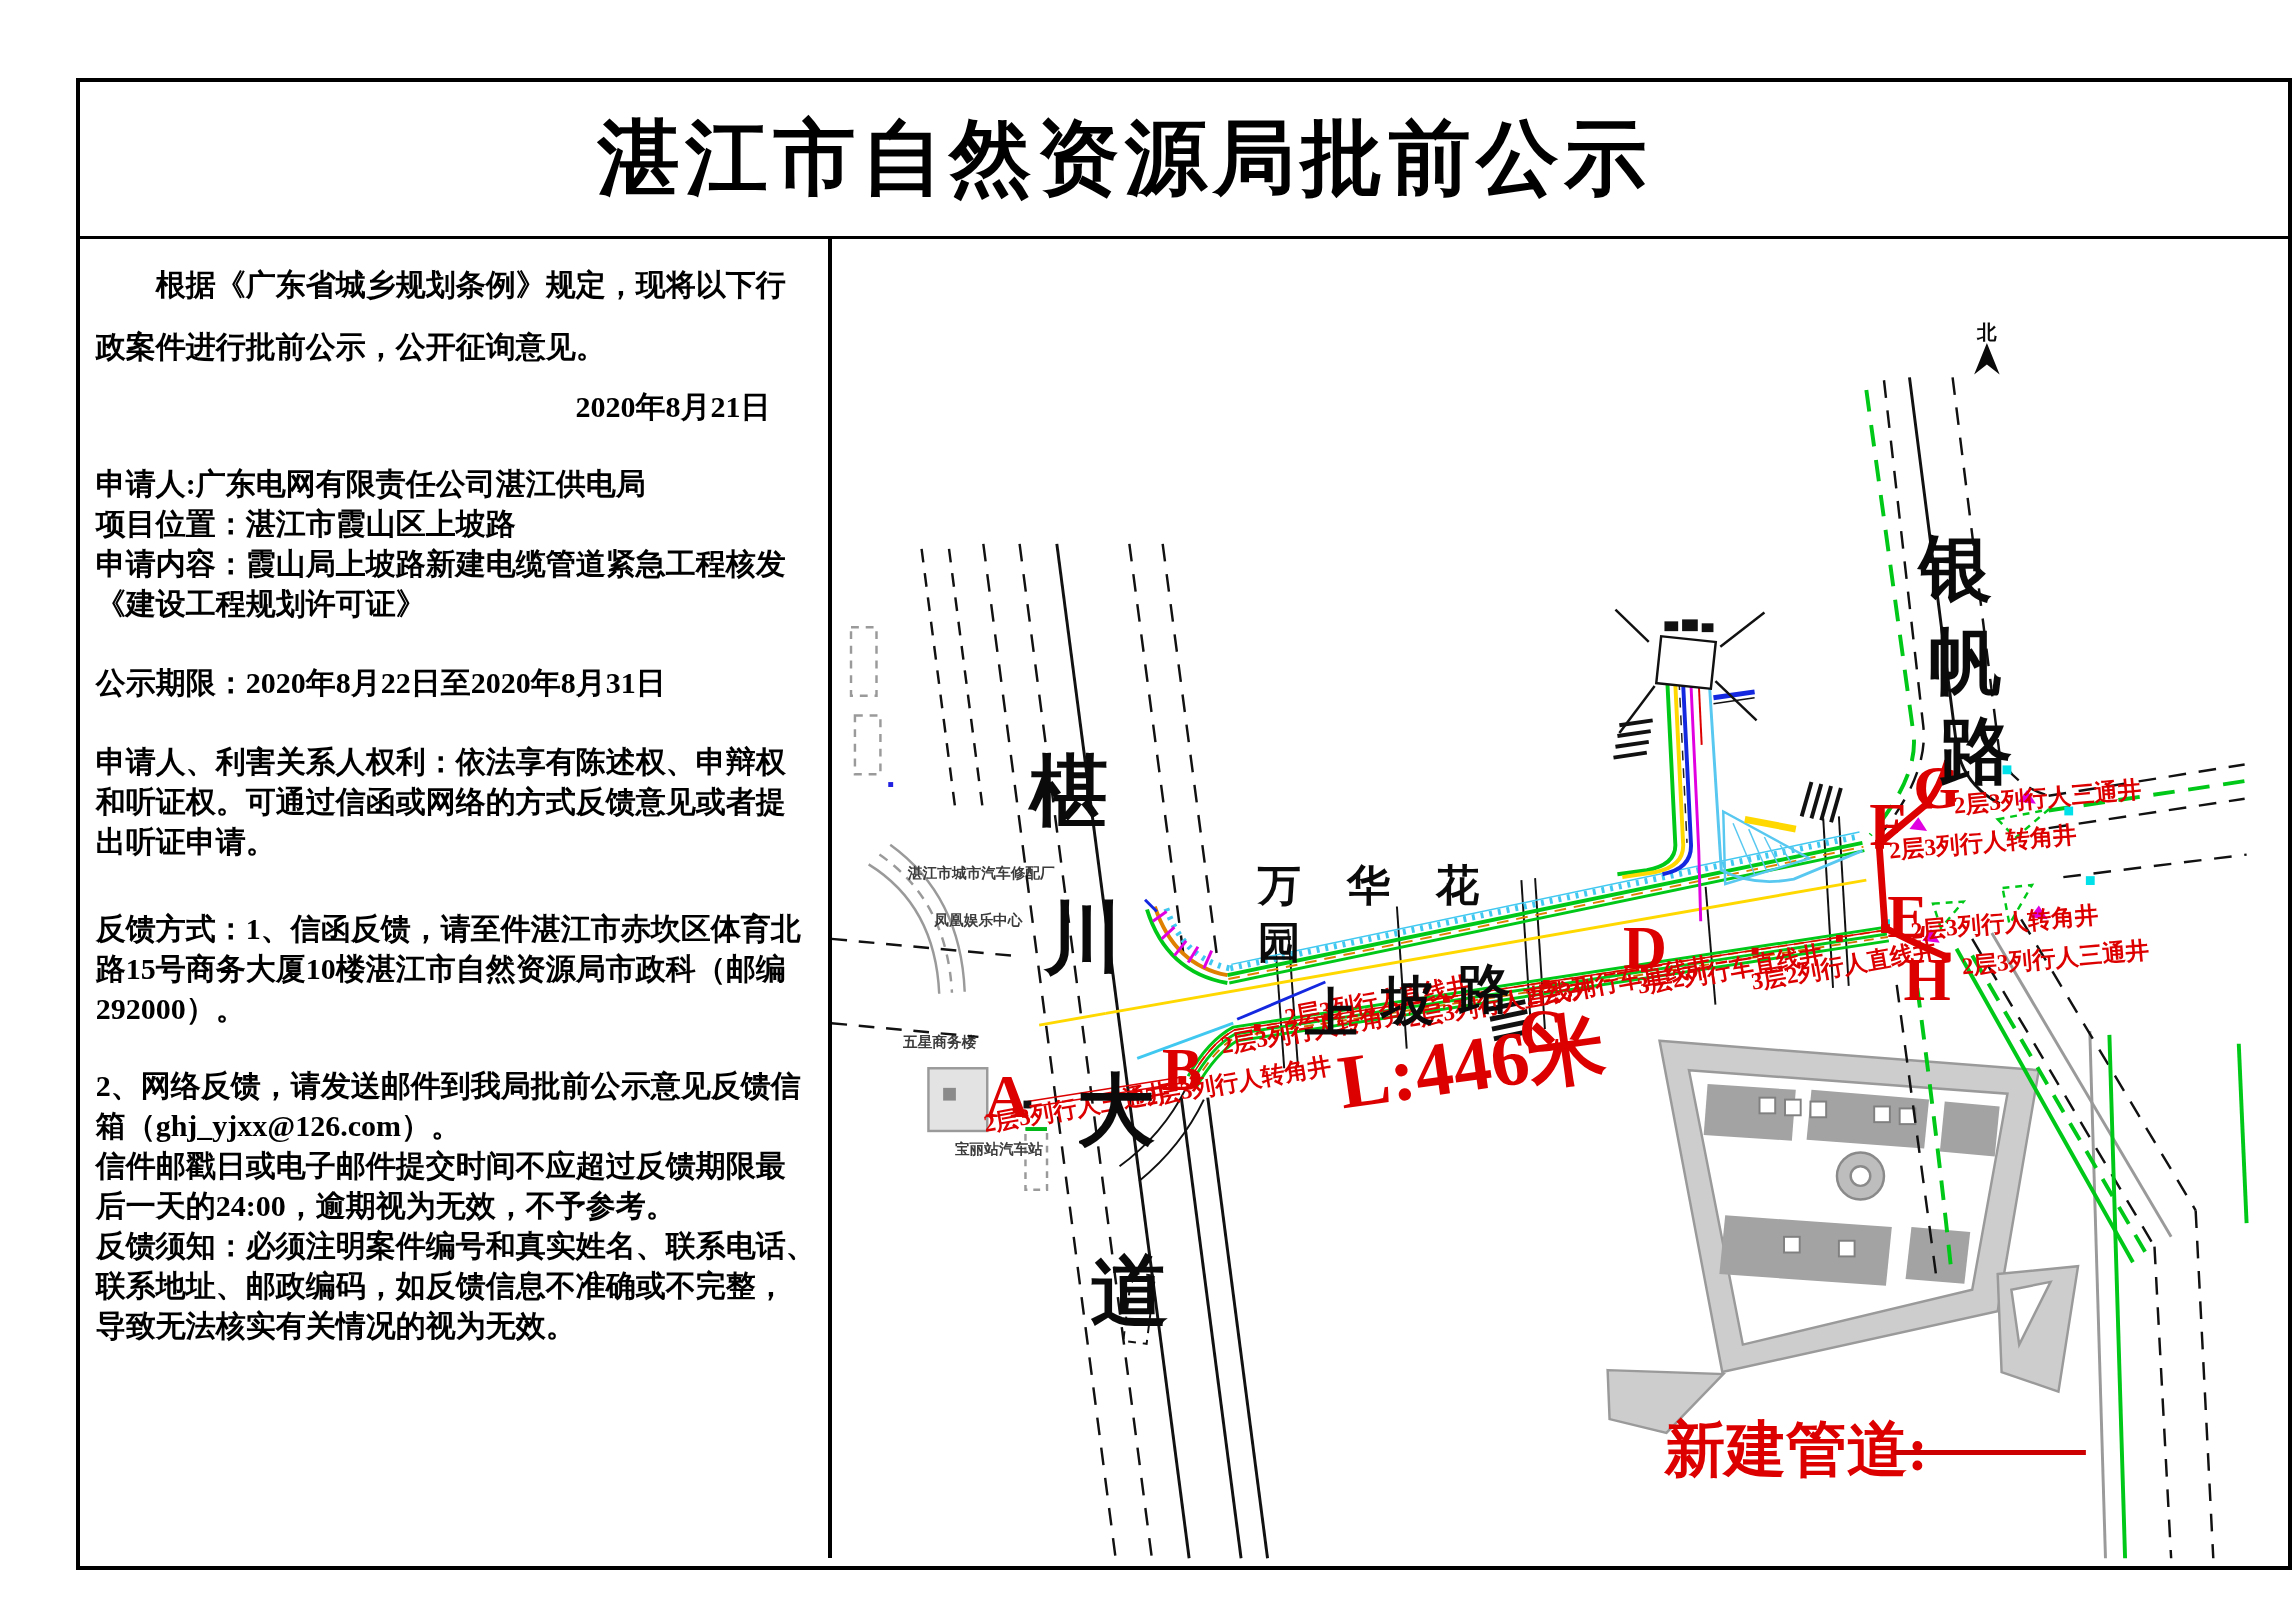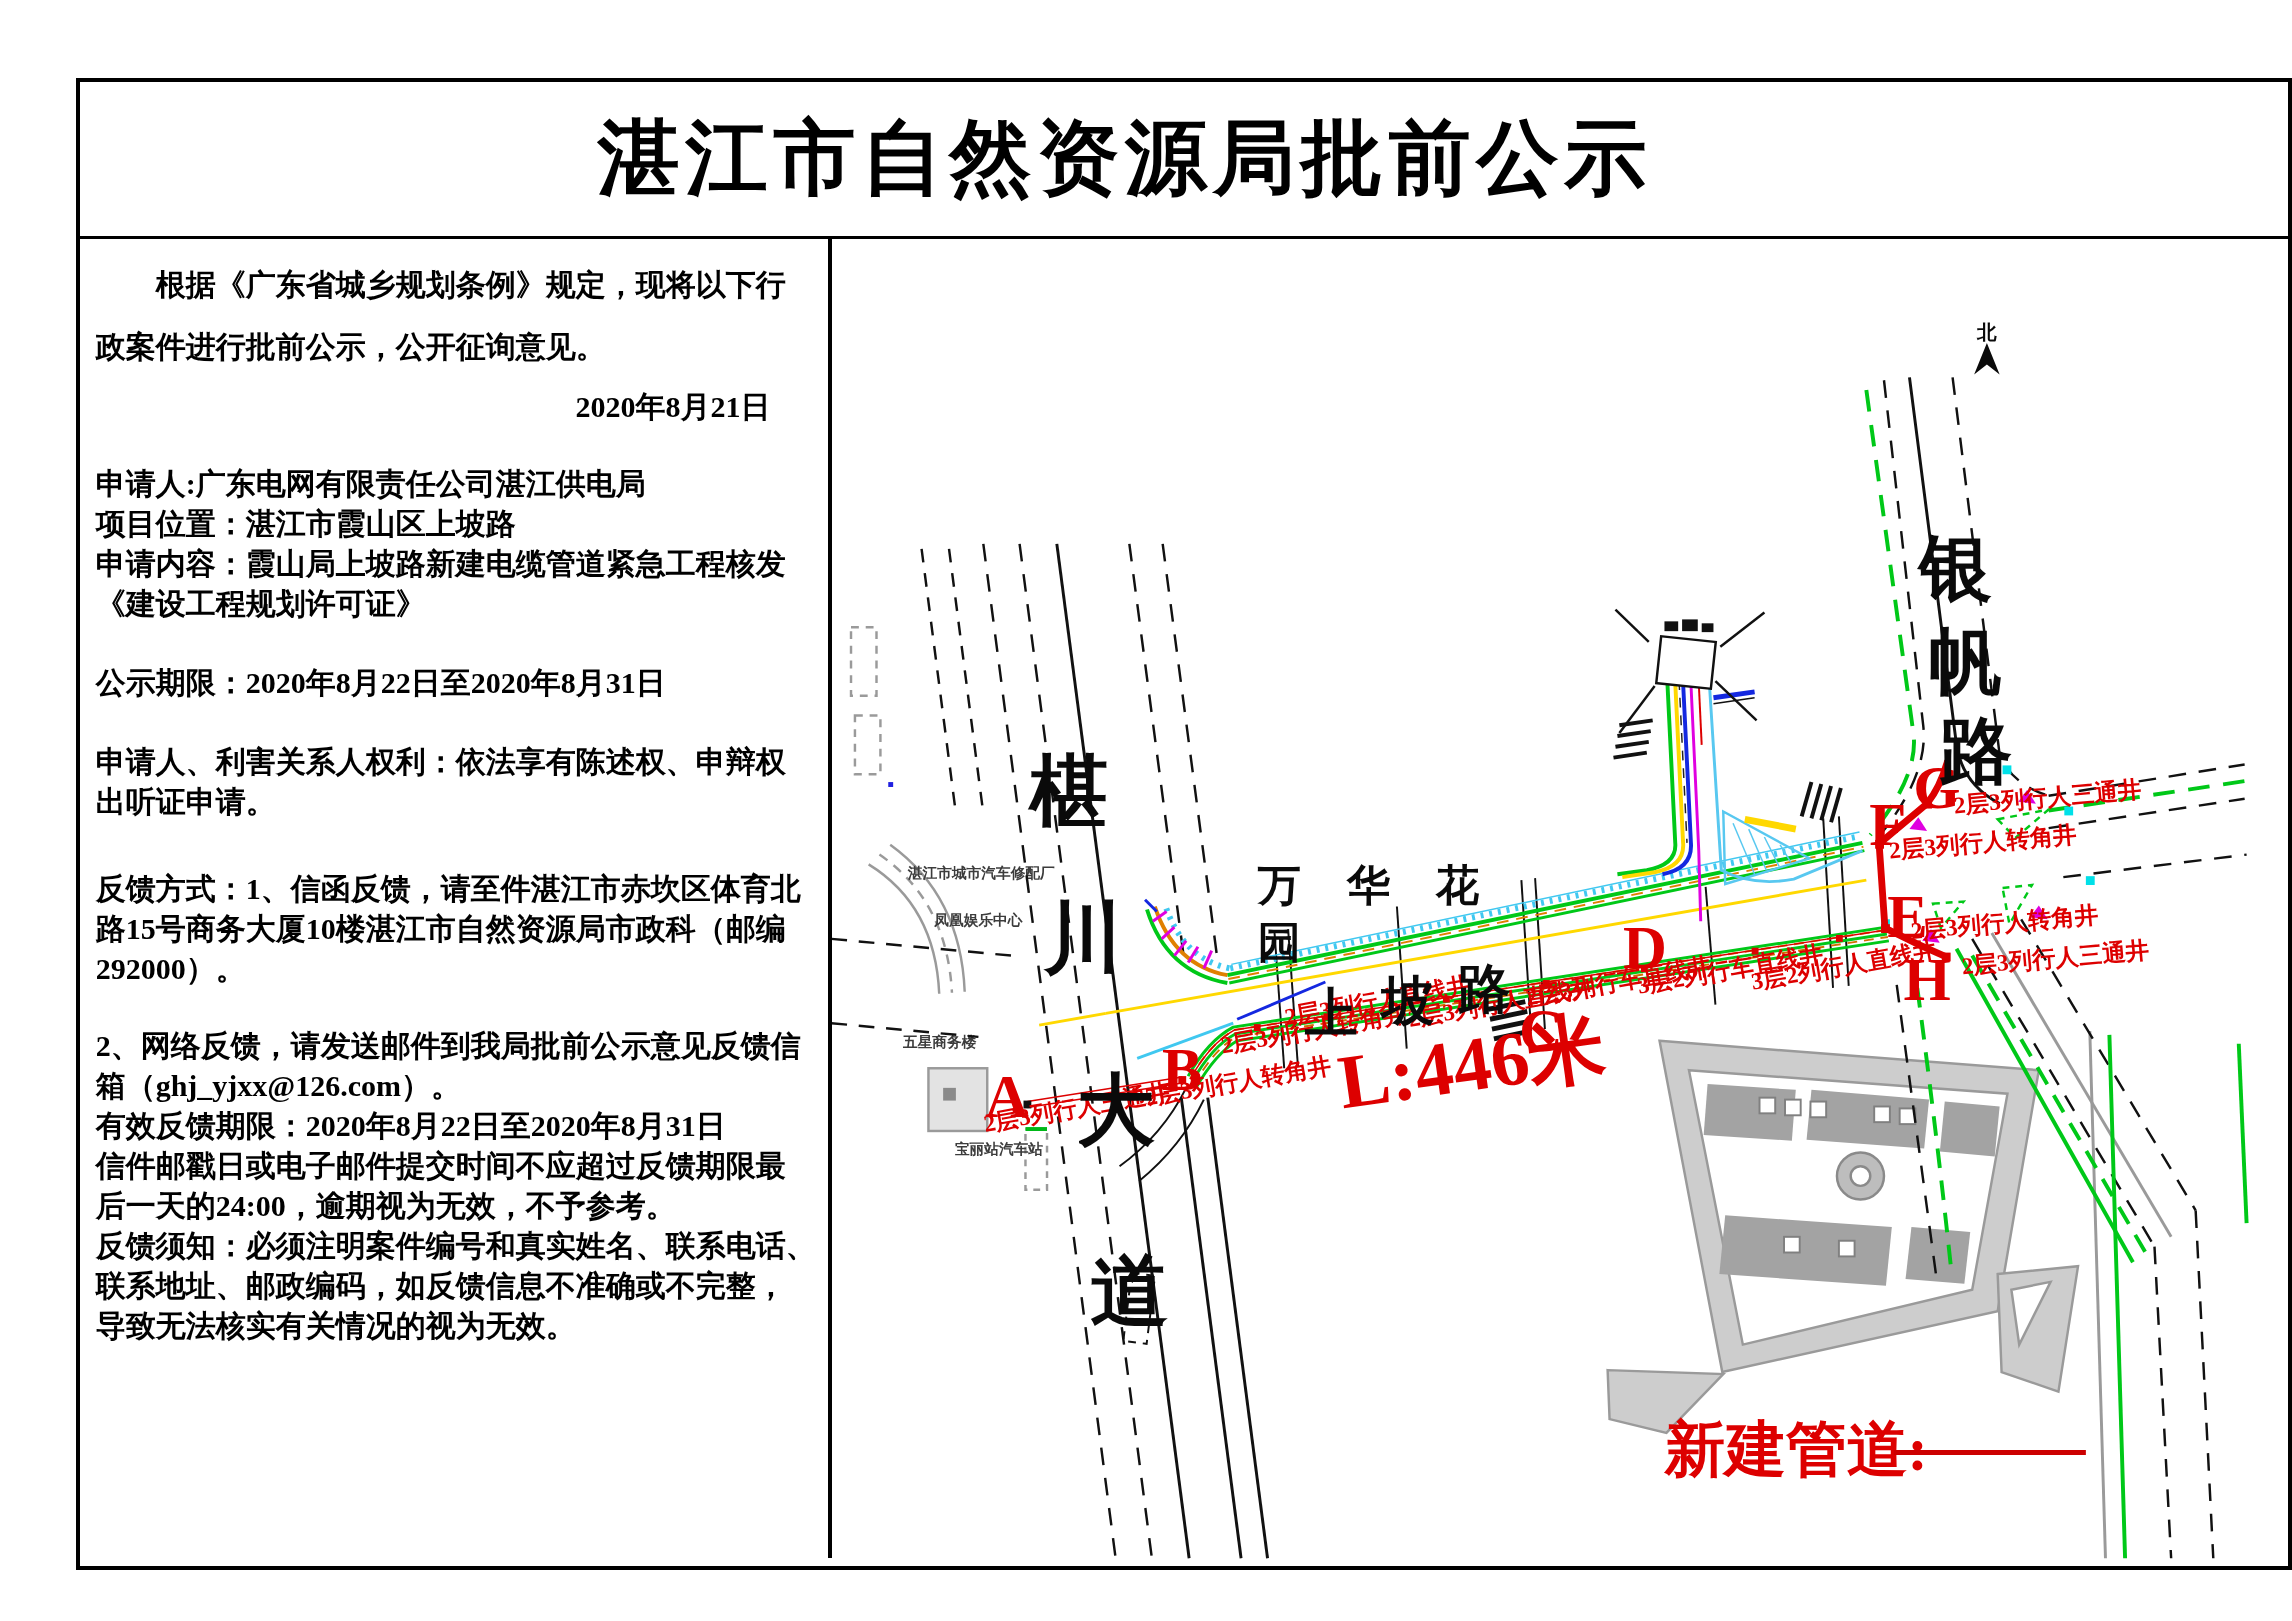--- a/index.html
+++ b/index.html
@@ -347,29 +347,29 @@
       </div>
       <div class="block">
         <div class="t">申请人:广东电网有限责任公司湛江供电局</div>
         <div class="t">项目位置：湛江市霞山区上坡路</div>
         <div class="t">申请内容：霞山局上坡路新建电缆管道紧急工程核发</div>
         <div class="t">《建设工程规划许可证》</div>
         <div class="gap40"></div>
         <div class="t">公示期限：2020年8月22日至2020年8月31日</div>
         <div class="gap40"></div>
         <div class="t">申请人、利害关系人权利：依法享有陈述权、申辩权</div>
+        <div class="t">和听证权。可通过信函或网络的方式反馈意见或者提</div>
         <div class="t">出听证申请。</div>
         <div class="gap48"></div>
         <div class="t">反馈方式：1、信函反馈，请至件湛江市赤坎区体育北</div>
         <div class="t">路15号商务大厦10楼湛江市自然资源局市政科（邮编</div>
         <div class="t">292000）。</div>
         <div class="gap38"></div>
         <div class="t">2、网络反馈，请发送邮件到我局批前公示意见反馈信</div>
         <div class="t">箱（ghj_yjxx@126.com）。</div>
-        <div class="t">有效反馈期限：2020年8月22日至2020年8月31日</div>
         <div class="t">信件邮戳日或电子邮件提交时间不应超过反馈期限最</div>
         <div class="t">后一天的24:00，逾期视为无效，不予参考。</div>
         <div class="t">反馈须知：必须注明案件编号和真实姓名、联系电话、</div>
         <div class="t">联系地址、邮政编码，如反馈信息不准确或不完整，</div>
         <div class="t">导致无法核实有关情况的视为无效。</div>
       </div>
     </div>
   </div>
 </div>
 

